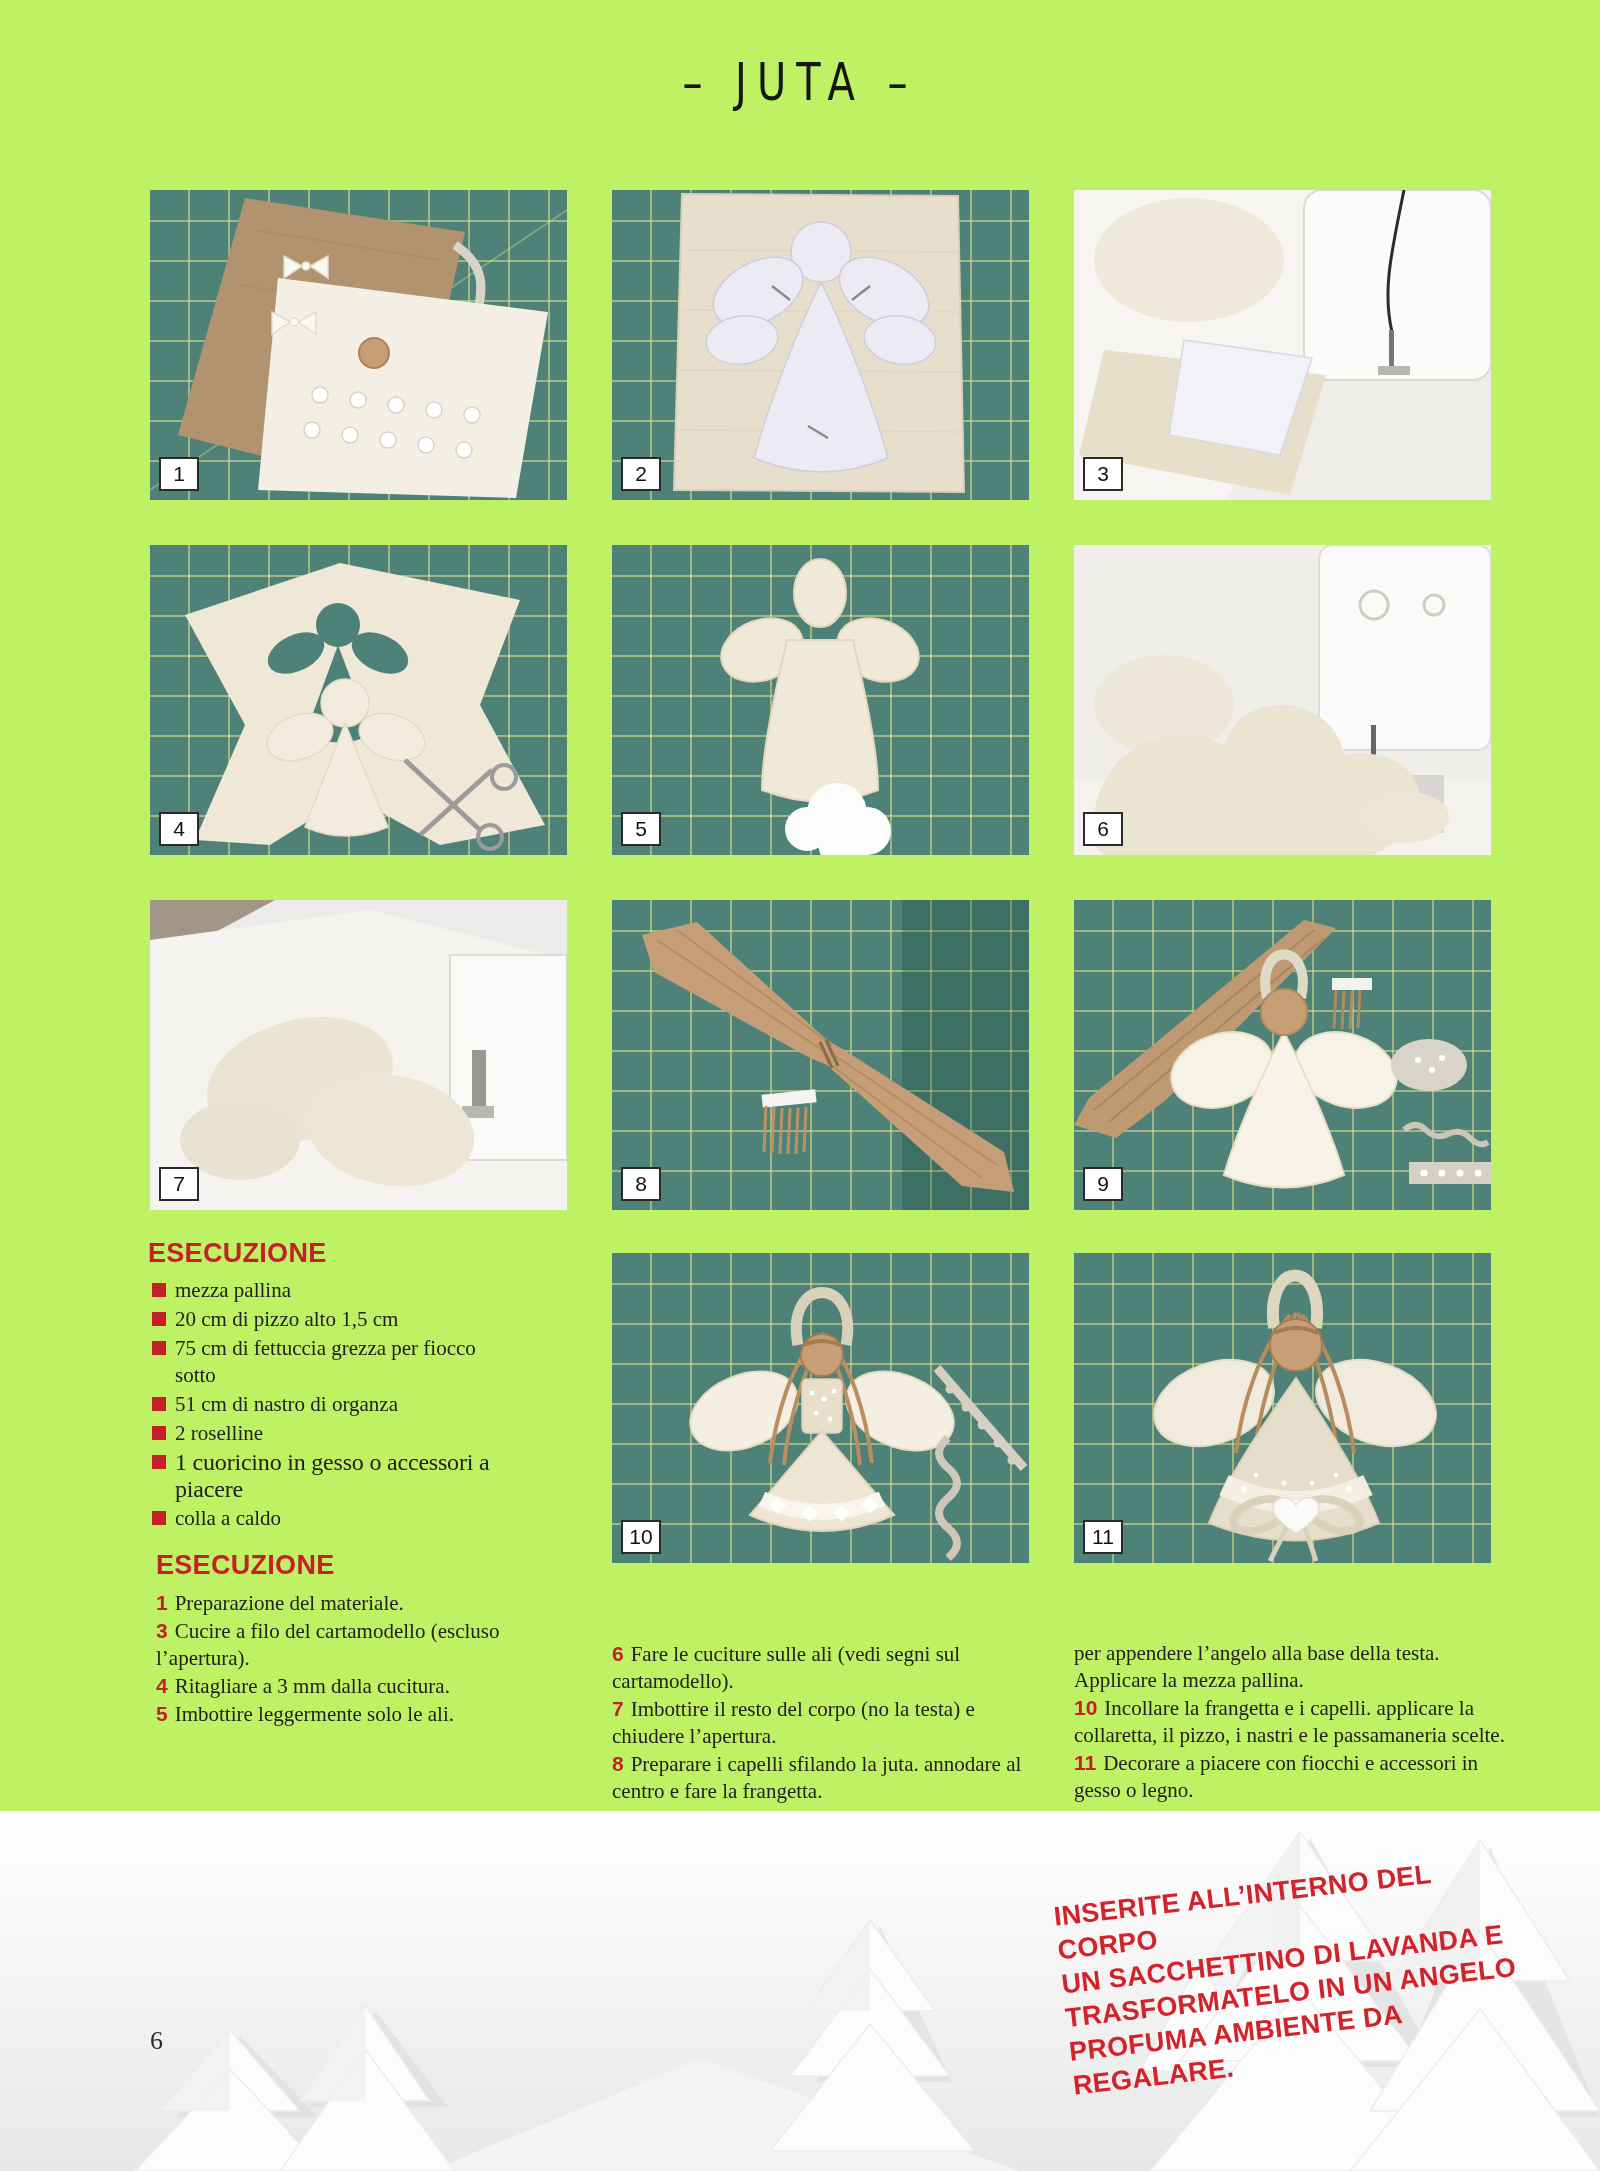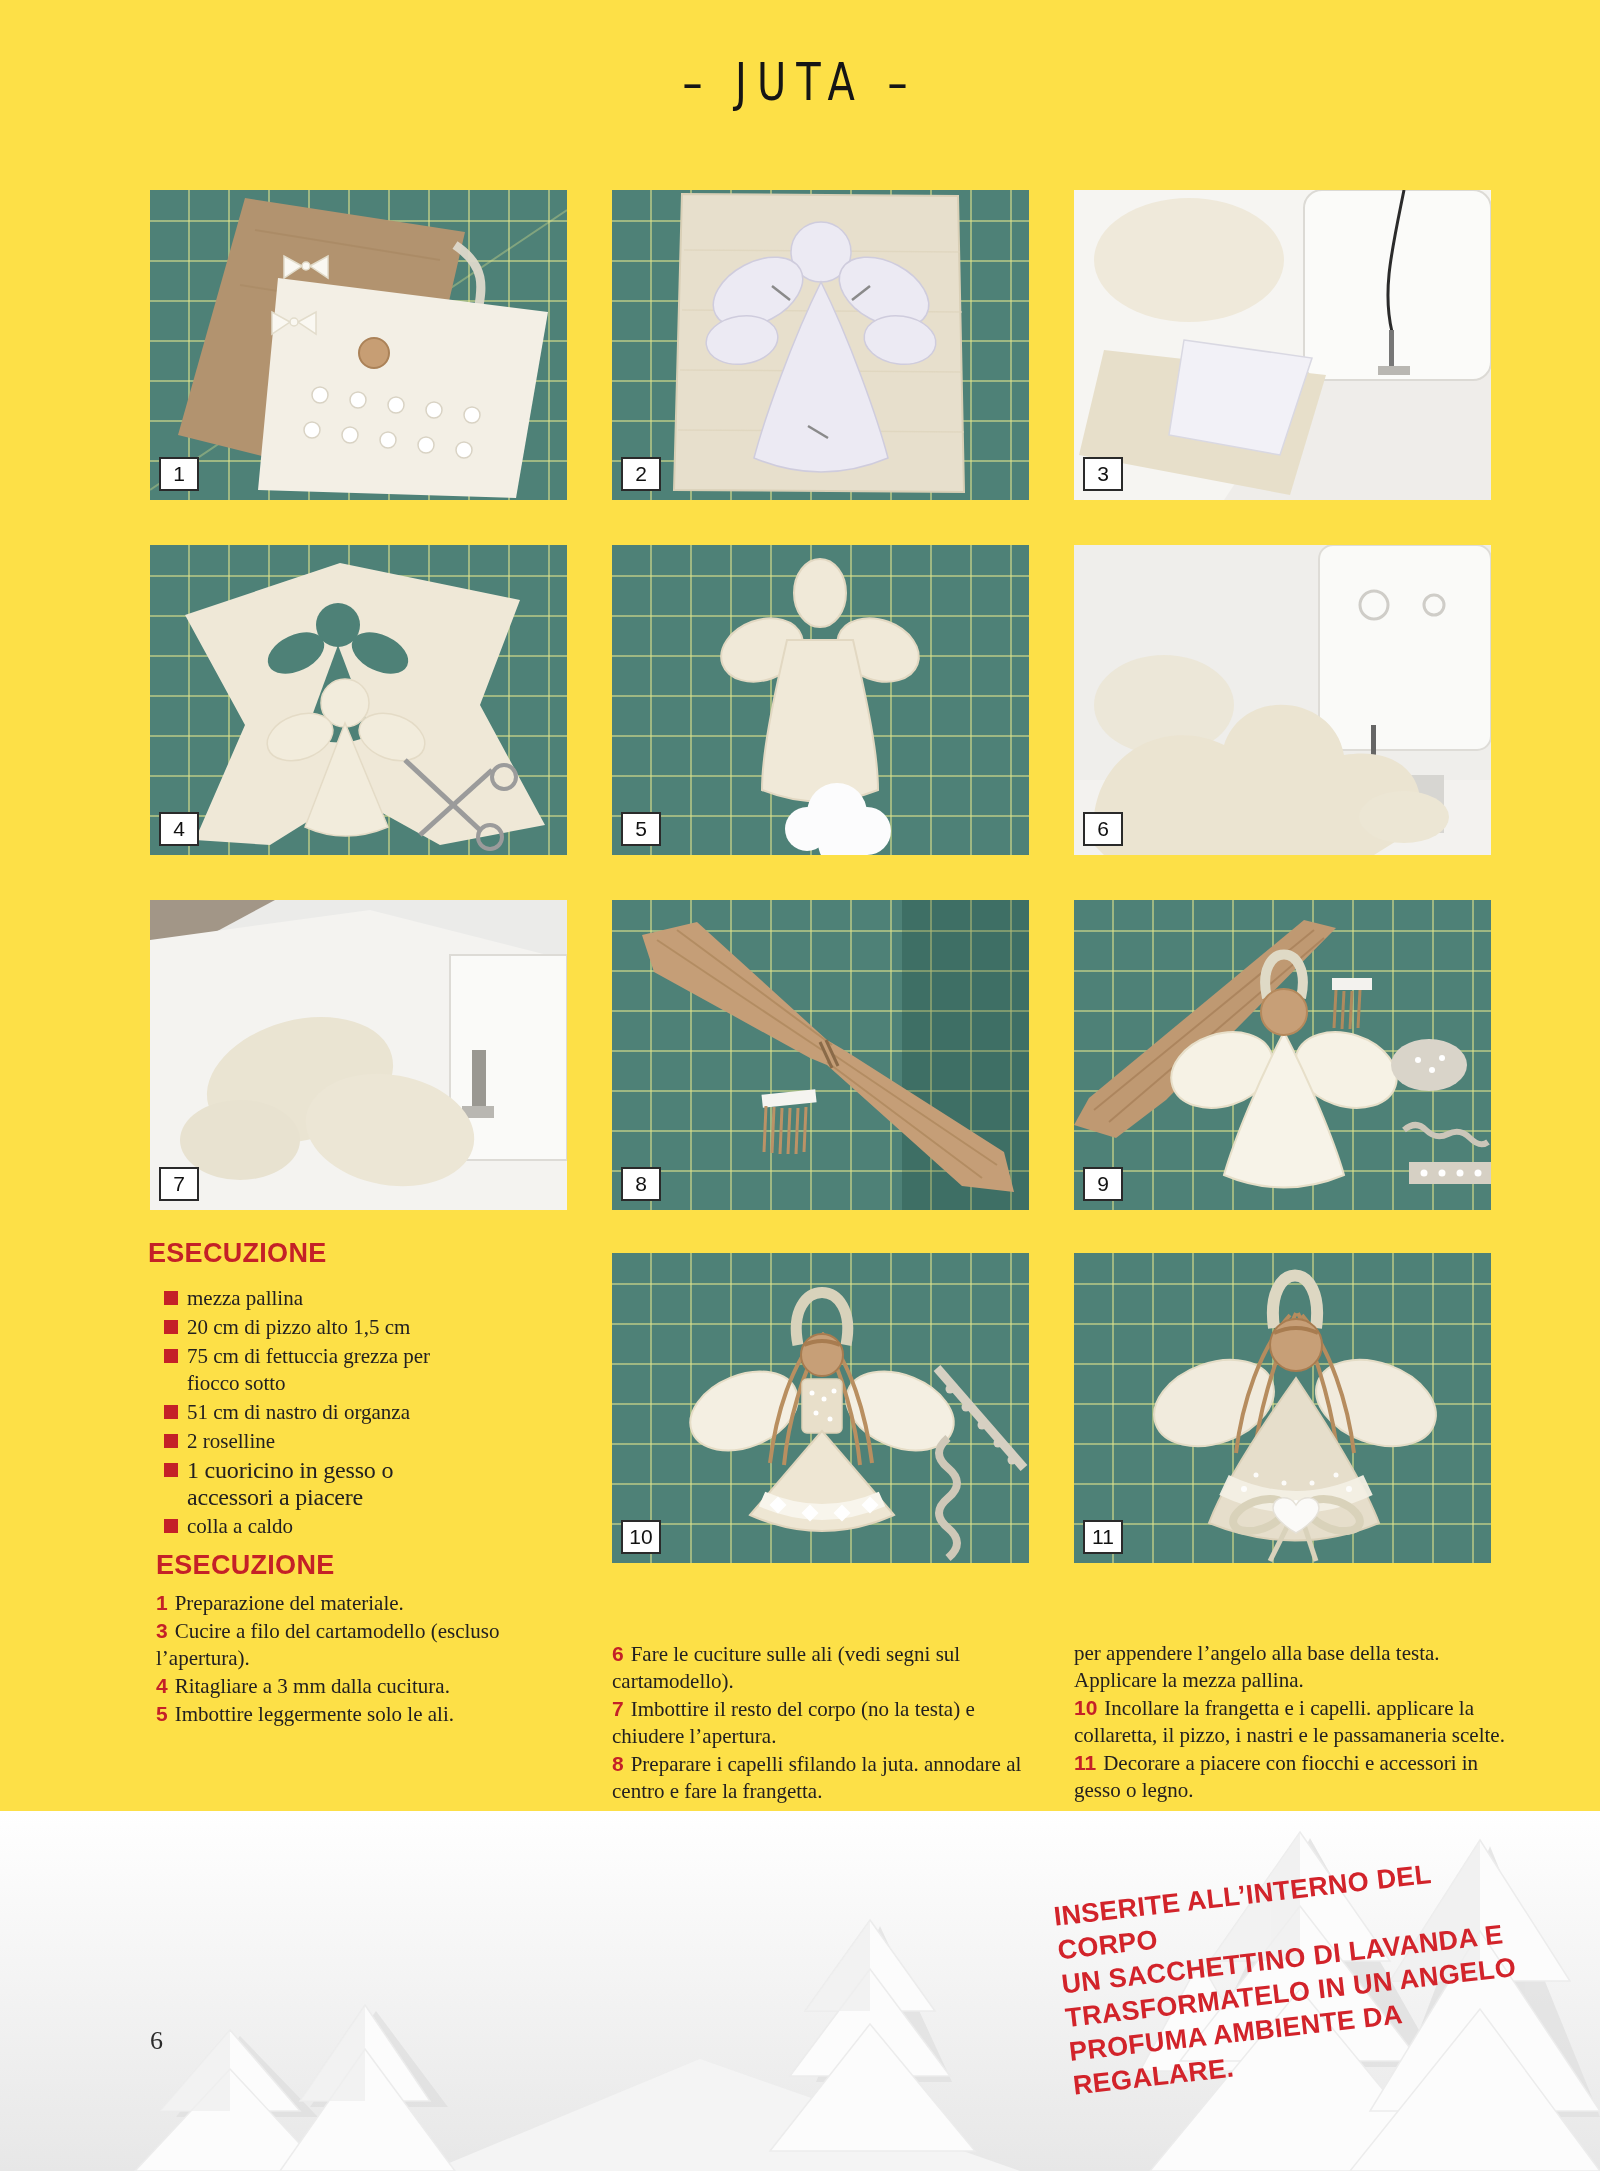--- a/index.html
+++ b/index.html
@@ -1,34 +1,34 @@
 <!DOCTYPE html>
 <html><head>
 <meta charset="utf-8">
 <style>
   html,body{margin:0;padding:0;background:#fff;}
-  .page{position:relative;width:1600px;height:2171px;background:#fde047;overflow:hidden;
+  .page{position:relative;width:1600px;height:2171px;background:#bef264;overflow:hidden;
         font-family:"Liberation Serif",serif;color:#232020;}
   .title{position:absolute;top:52px;left:0;width:100%;text-align:center;margin:0;
          font-family:"DejaVu Sans",sans-serif;font-weight:400;font-size:40px;color:#151515;
          letter-spacing:10px;transform:scaleY(1.3);transform-origin:center top;}
   
   .photo{position:absolute;width:417px;height:310px;margin:0;padding:0;overflow:hidden;}
   .photo svg{display:block;width:100%;height:100%;}
   .mat{background-color:#4e8177;background-image:
        repeating-linear-gradient(0deg, transparent 0 38px, rgba(225,228,140,.55) 38px 40px),
        repeating-linear-gradient(90deg, transparent 0 38px, rgba(225,228,140,.55) 38px 40px);}
   .plabel{position:absolute;left:9px;bottom:9px;min-width:26px;height:30px;padding:0 5px;
           background:#fff;border:2px solid #2a2a2a;color:#111;
           font-family:"Liberation Sans",sans-serif;font-size:21px;line-height:30px;text-align:center;z-index:3;}
   
   .redhead{font-family:"Liberation Sans",sans-serif;font-weight:bold;font-size:27px;
            color:#c42127;margin:0 0 8px 0;letter-spacing:.3px;}
   .materials{position:absolute;left:148px;top:1238px;width:348px;}
-  .materials ul{list-style:none;margin:16px;padding:0;}
+  .materials ul{list-style:none;margin:4px;padding:0;}
   .materials li{display:flex;align-items:flex-start;font-size:21px;line-height:27px;margin:0 0 2px 0;}
   .sq{flex:0 0 auto;width:14px;height:14px;background:#c42127;margin:6px 9px 0 0;}
   .materials li.condensed span.mtext{font-size:24px;letter-spacing:-.2px;}
   .execution{position:absolute;left:156px;top:1550px;width:348px;}
   .stepcol{position:absolute;width:430px;font-size:21px;line-height:27px;margin-top:12px;}
   .stepcol.c2{left:612px;top:1628px;width:428px;}
   .stepcol.c3{left:1074px;top:1628px;width:440px;}
   .step{margin:0;font-size:21px;line-height:27px;}
   .step .n{font-family:"Liberation Sans",sans-serif;font-weight:bold;color:#c42127;margin-right:7px;}
   

